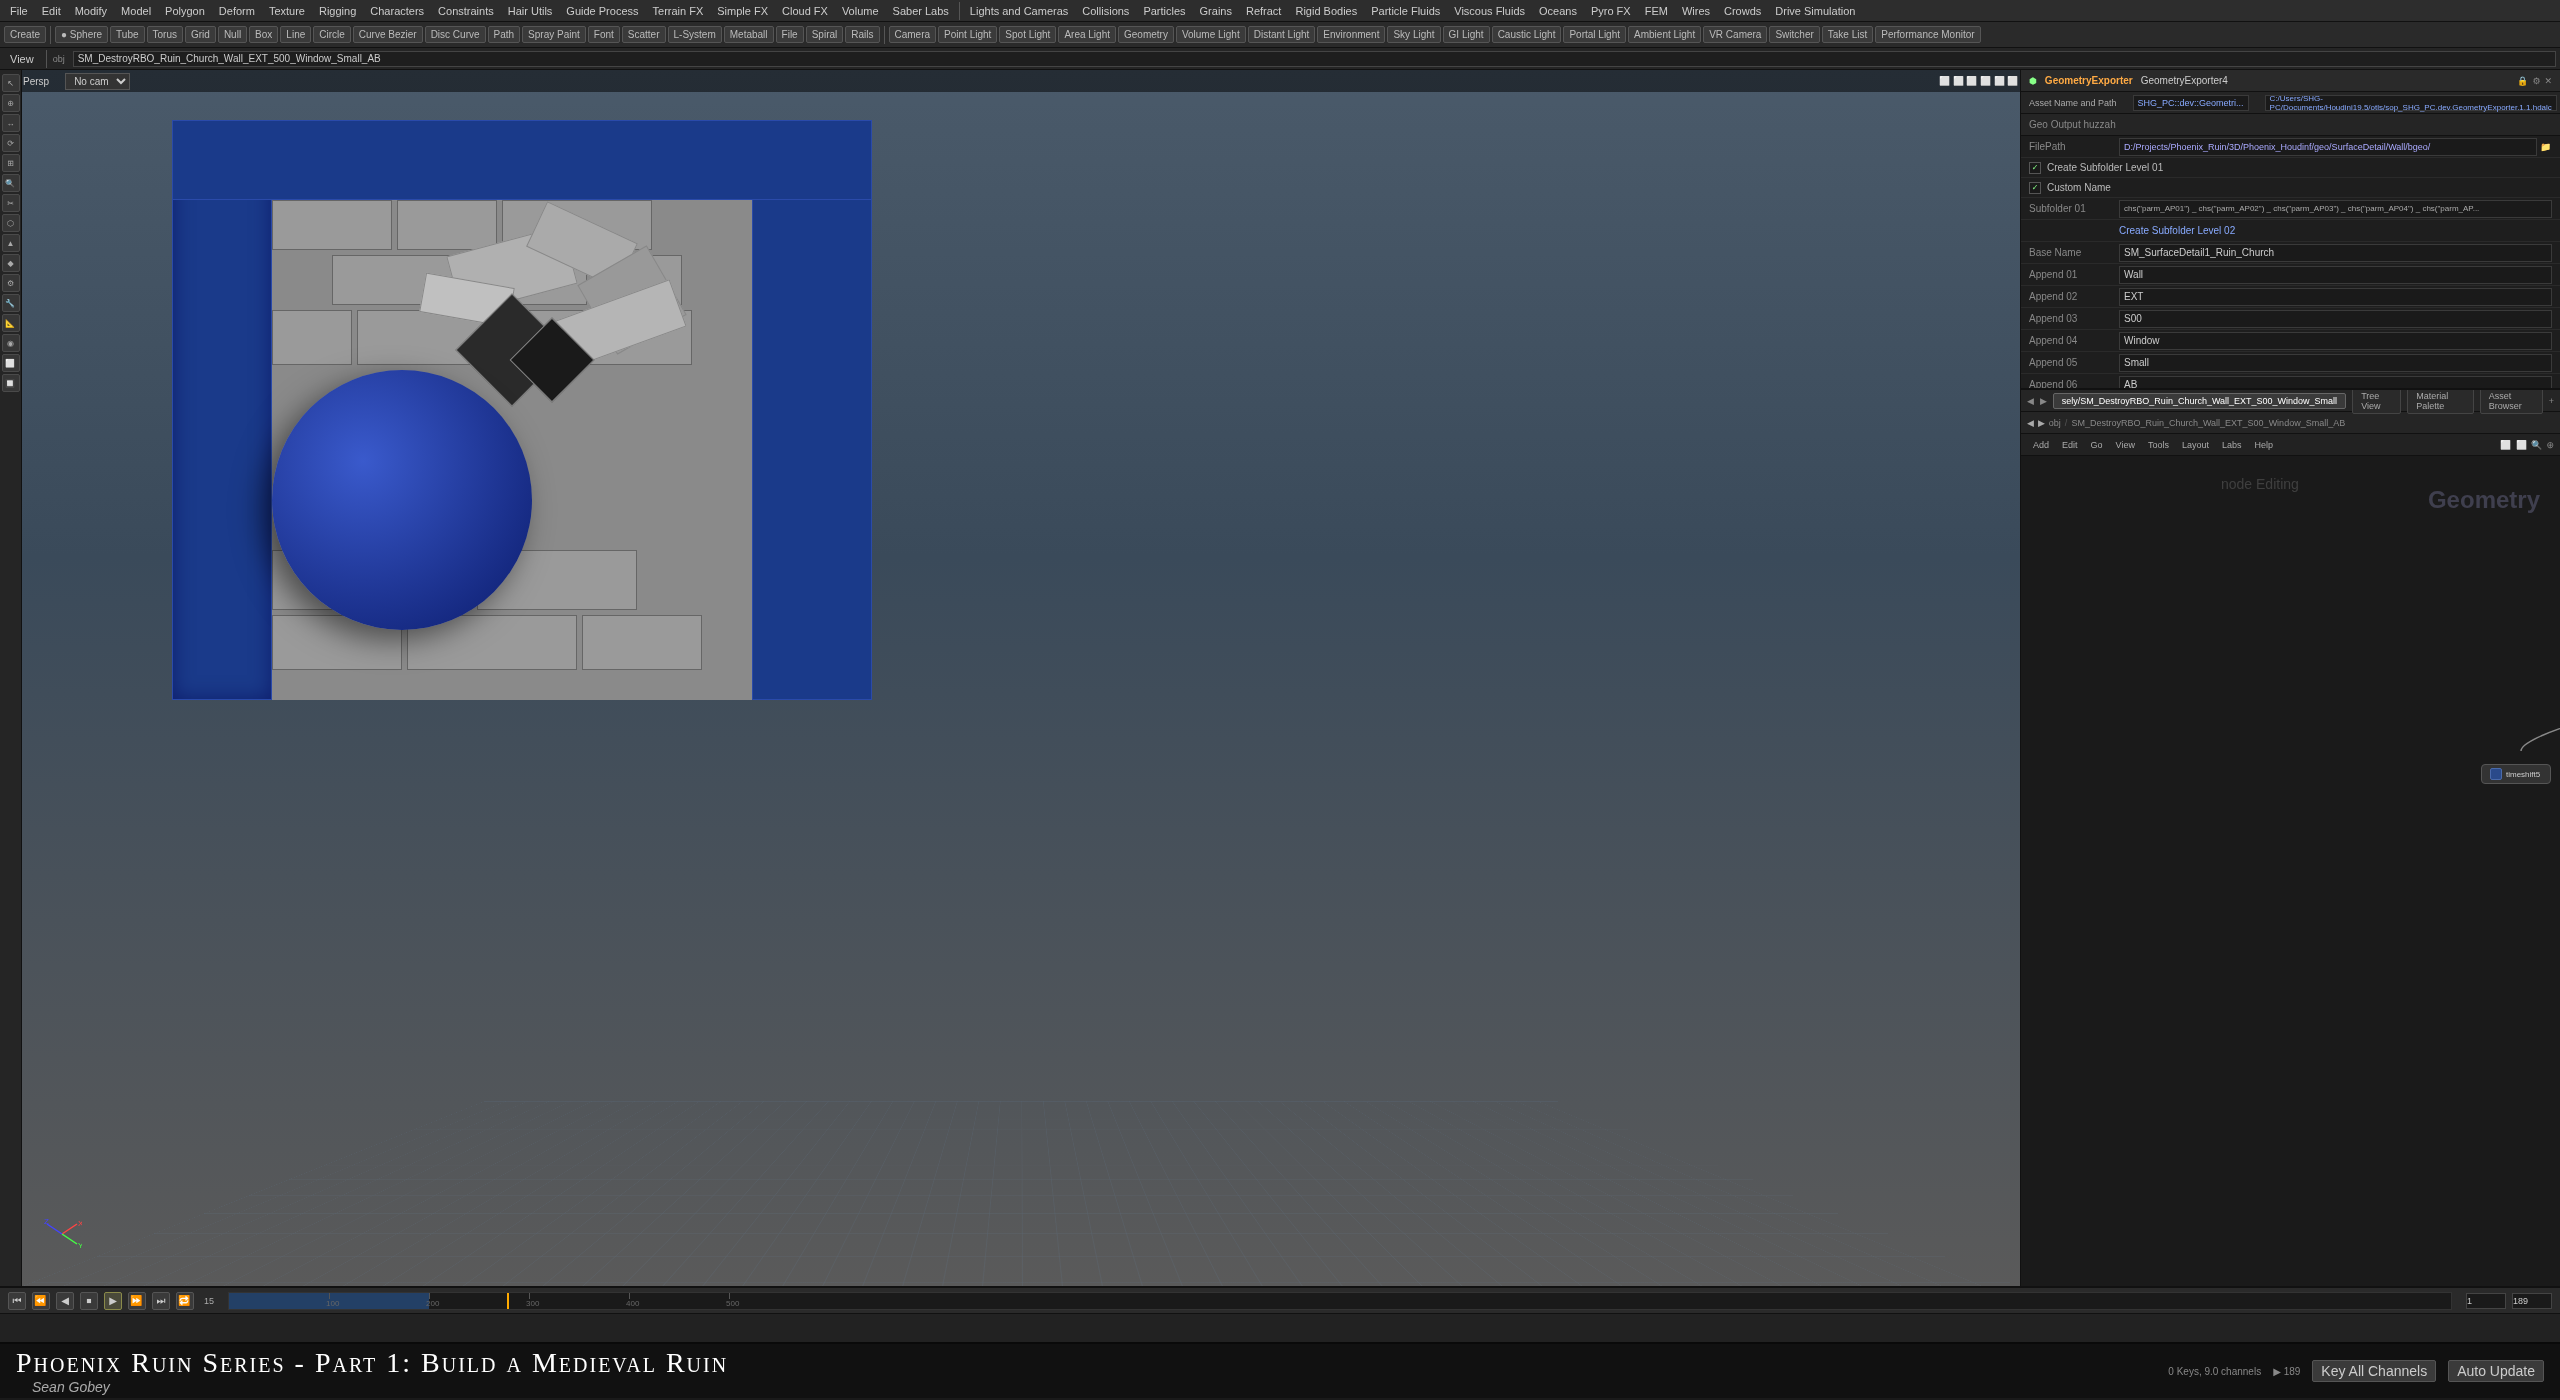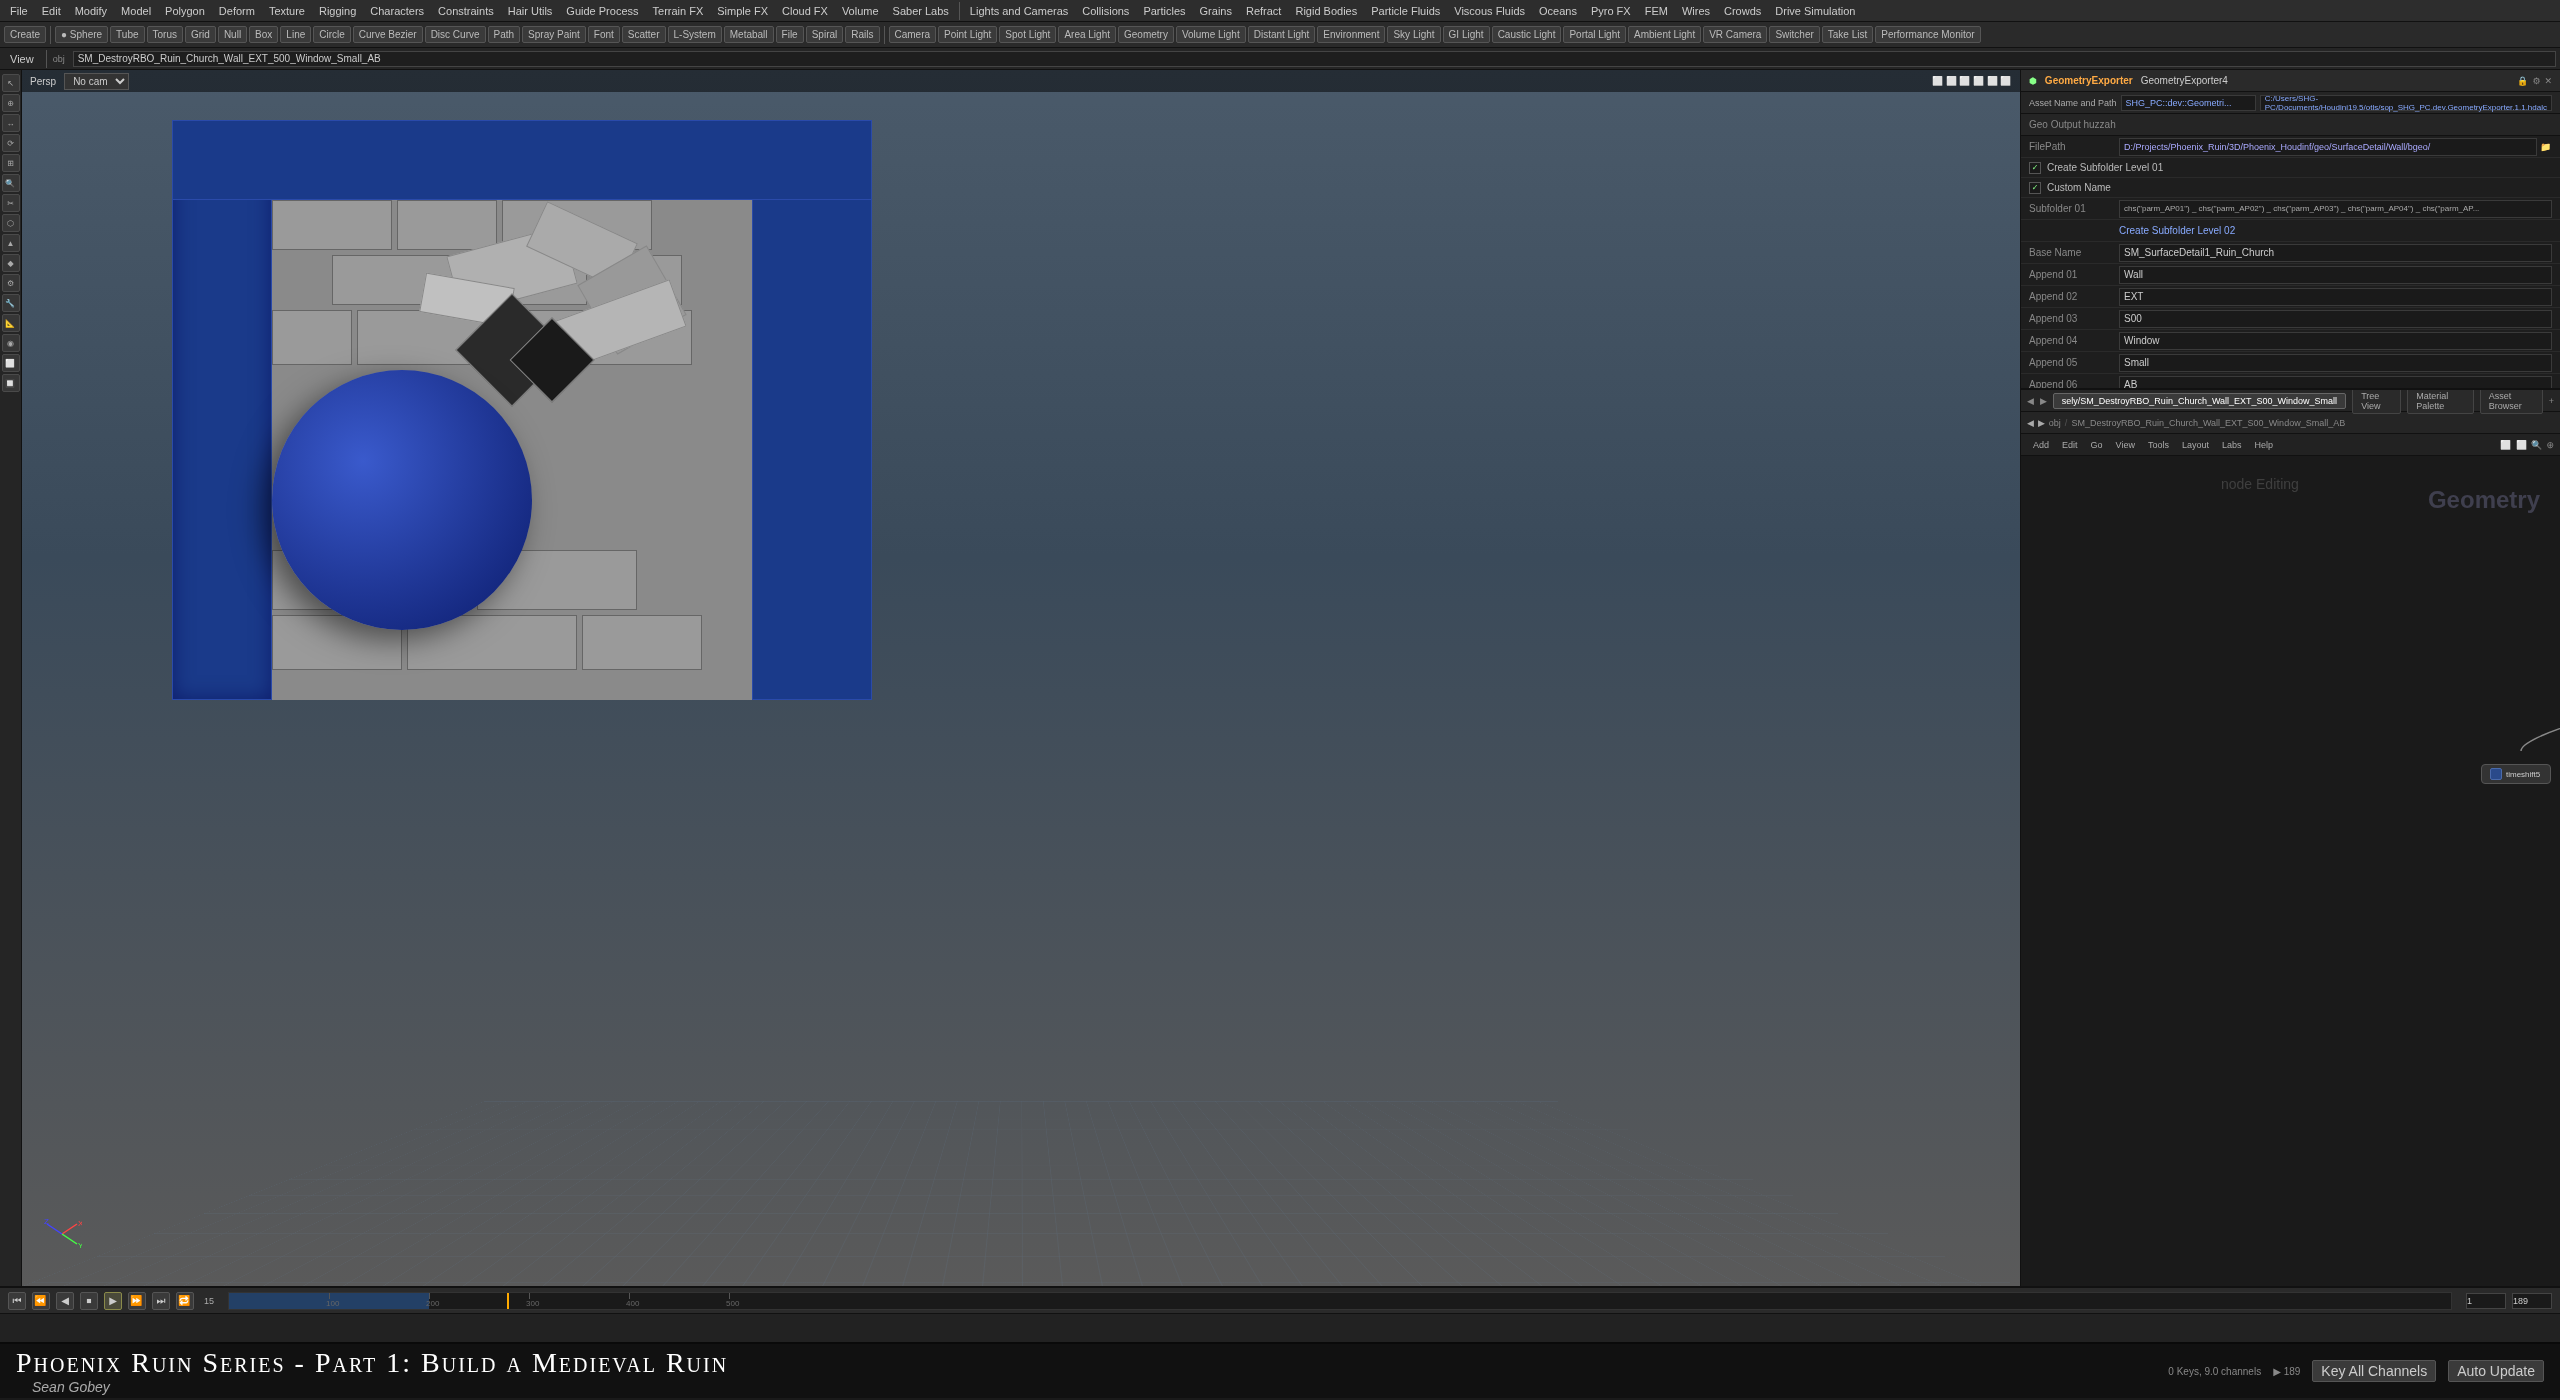--- a/index.html
+++ b/index.html
@@ -120,22 +120,22 @@
       position: relative;
       overflow: hidden;
     }
     #viewport-header {
       position: absolute;
       top: 0; left: 0; right: 0;
       height: 22px;
       background: rgba(0,0,0,0.5);
       display: flex;
       align-items: center;
-      padding: 0 8px;
-      gap: 8px;
+      padding: 0 1px;
+      gap: 16px;
       z-index: 10;
     }
     .vp-label {
       color: #ccc;
       font-size: 10px;
     }
     .vp-dropdown {
       background: #333;
       border: 1px solid #555;
       color: #ccc;
@@ -284,21 +284,21 @@
       color: #cccccc;
       font-size: 10px;
     }
 
     #asset-path-row {
       height: 22px;
       background: #252525;
       display: flex;
       align-items: center;
       padding: 0 8px;
-      gap: 4px;
+      gap: 16px;
       border-bottom: 1px solid #111;
     }
     .asset-label {
       color: #aaa;
       font-size: 9px;
       white-space: nowrap;
     }
     .asset-path-display {
       flex: 1;
       height: 16px;

